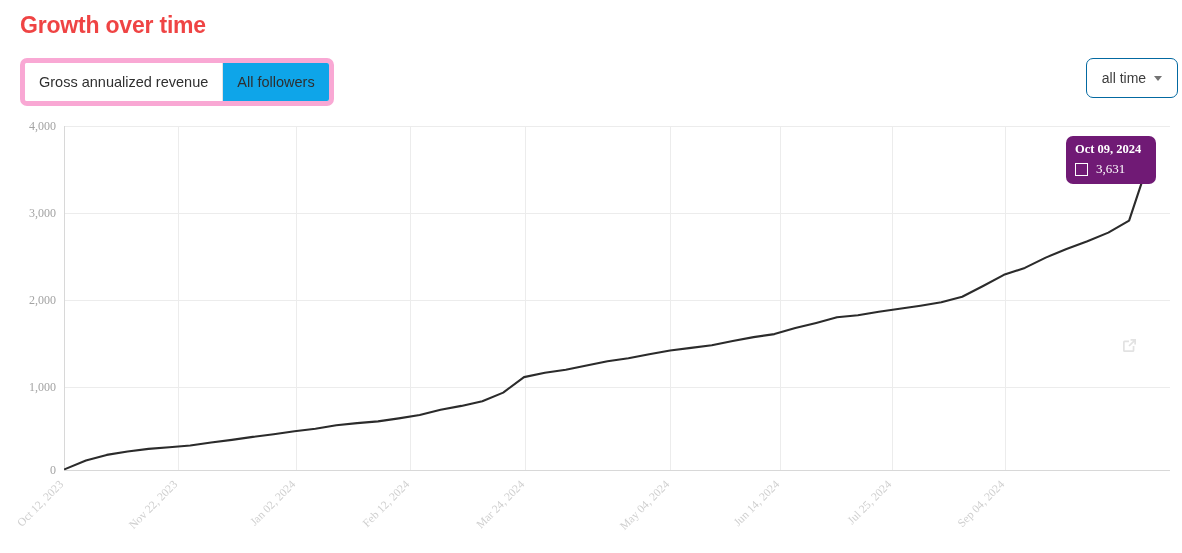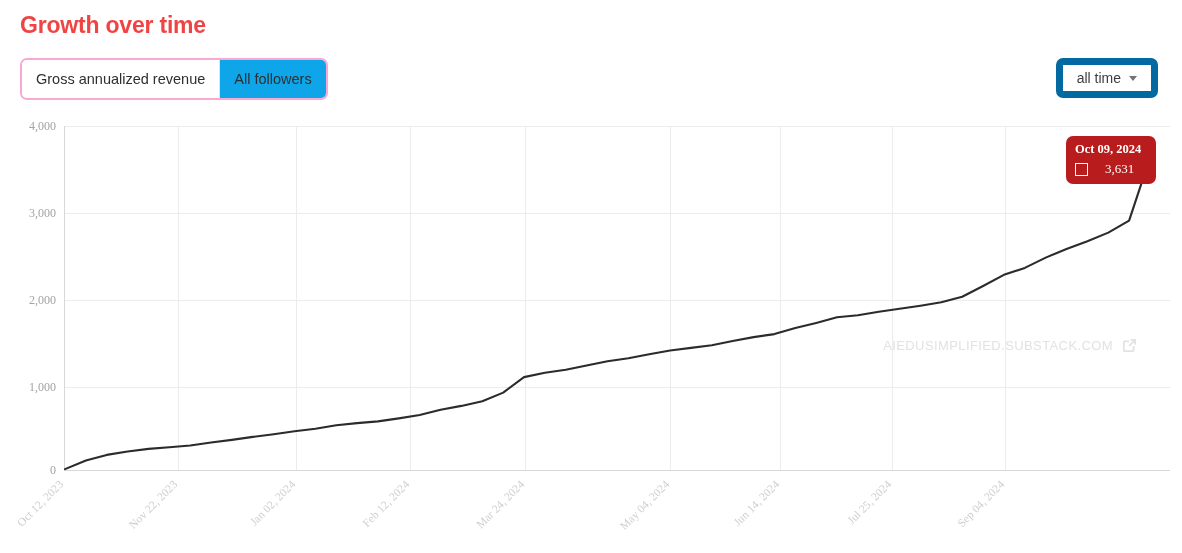--- a/index.html
+++ b/index.html
@@ -22,21 +22,21 @@
     font-size: 23px;
     font-weight: bold;
     letter-spacing: -0.2px;
     color: #ef4444;
   }
   #tab-bar {
     position: absolute;
     left: 20px;
     top: 58px;
     display: flex;
-    border: 2px solid #f9a8d4;
+    border: 5px solid #f9a8d4;
     border-radius: 7px;
     overflow: hidden;
     background: #ffffff;
     height: 38px;
   }
   .tab {
     display: flex;
     align-items: center;
     padding: 0 14px;
     font-size: 14.5px;
@@ -45,25 +45,25 @@
     background: #ffffff;
     cursor: pointer;
     white-space: nowrap;
     line-height: 1;
   }
   .tab:last-child { border-right: none; }
   .tab.selected { background: #0ea5e9; }
 
   #range-select {
     position: absolute;
-    right: 24px;
+    right: 4px;
     top: 58px;
     height: 40px;
     min-width: 92px;
-    border: 7px solid #0369a1;
+    border: 1px solid #0369a1;
     border-radius: 7px;
     background: #ffffff;
     display: flex;
     align-items: center;
     justify-content: center;
     gap: 8px;
     padding: 0 14px;
     font-size: 14px;
     color: #3d3d3d;
     cursor: pointer;
@@ -104,38 +104,38 @@
     align-items: center;
     gap: 8px;
     white-space: nowrap;
   }
   #watermark .ext-icon { display: block; }
 
   #tooltip {
     position: absolute;
     left: 1066px;
     top: 136px;
-    background: #b91c1c;
+    background: #701a75;
     border-radius: 7px;
     padding: 6px 9px 7px 9px;
     color: #ffffff;
     width: 72px;
     box-sizing: content-box;
   }
   #tooltip .tt-date {
     font-size: 12.5px;
     font-weight: bold;
     font-family: "Liberation Serif", serif;
     white-space: nowrap;
     margin-bottom: 4px;
   }
   #tooltip .tt-row {
     display: flex;
     align-items: center;
-    gap: 17px;
+    gap: 8px;
   }
   #tooltip .tt-swatch {
     width: 11px;
     height: 11px;
     border: 1.6px solid #ffffff;
     background: transparent;
     flex: 0 0 auto;
   }
   #tooltip .tt-value {
     font-size: 13px;
@@ -198,21 +198,20 @@
       <text class="xtick" x="892" y="375" transform="rotate(-45 892 375)" text-anchor="end">Jul 25, 2024</text>
       <text class="xtick" x="1005" y="375" transform="rotate(-45 1005 375)" text-anchor="end">Sep 04, 2024</text>
     </g>
 
     <path id="series-path" class="series-line" d="M65.0,359.1 L85.9,350.5 L106.7,344.9 L127.6,341.5 L148.5,338.9 L169.3,337.2 L190.2,335.5 L211.1,332.5 L231.9,329.9 L252.8,326.9 L273.7,324.3 L294.5,321.3 L315.4,318.7 L336.3,315.3 L357.1,313.1 L378.0,311.4 L398.8,308.4 L419.7,305.0 L440.6,299.8 L461.4,295.9 L482.3,291.2 L503.2,282.6 L524.0,267.1 L544.9,262.8 L565.8,259.8 L586.6,255.5 L607.5,251.2 L628.4,248.2 L649.2,244.3 L670.1,240.5 L691.0,237.9 L711.8,235.3 L732.7,231.0 L753.6,227.1 L774.4,224.1 L795.3,218.1 L816.2,212.9 L837.0,207.3 L857.9,205.2 L878.8,201.8 L899.6,198.8 L920.5,195.7 L941.3,192.3 L962.2,186.7 L983.1,176.0 L1003.9,164.8 L1024.8,157.9 L1045.7,147.6 L1066.5,139.0 L1087.4,131.2 L1108.3,122.6 L1129.1,110.6 L1150.0,47.7"></path>
     <circle id="endpoint-dot" class="endpoint-dot" r="4.5" cx="1150.0" cy="47.7"></circle>
   </svg>
 </div>
 
 <div id="watermark">
-  <span>AIEDUSIMPLIFIED.SUBSTACK.COM</span>
   <svg class="ext-icon" width="17" height="17" viewBox="0 0 17 17">
     <path d="M2 5.2 A1.6 1.6 0 0 1 3.6 3.6 H8 V5.3 H3.7 V13.3 H11.7 V9 H13.4 V13.4 A1.6 1.6 0 0 1 11.8 15 H3.6 A1.6 1.6 0 0 1 2 13.4 Z" fill="#e2e2e2"></path>
     <path d="M9.6 2 H15 V7.4 H13.3 V4.9 L8.6 9.6 L7.4 8.4 L12.1 3.7 H9.6 Z" fill="#e2e2e2"></path>
   </svg>
 </div>
 
 <div id="tooltip">
   <div class="tt-date">Oct 09, 2024</div>
   <div class="tt-row">
     <span class="tt-swatch"></span>

